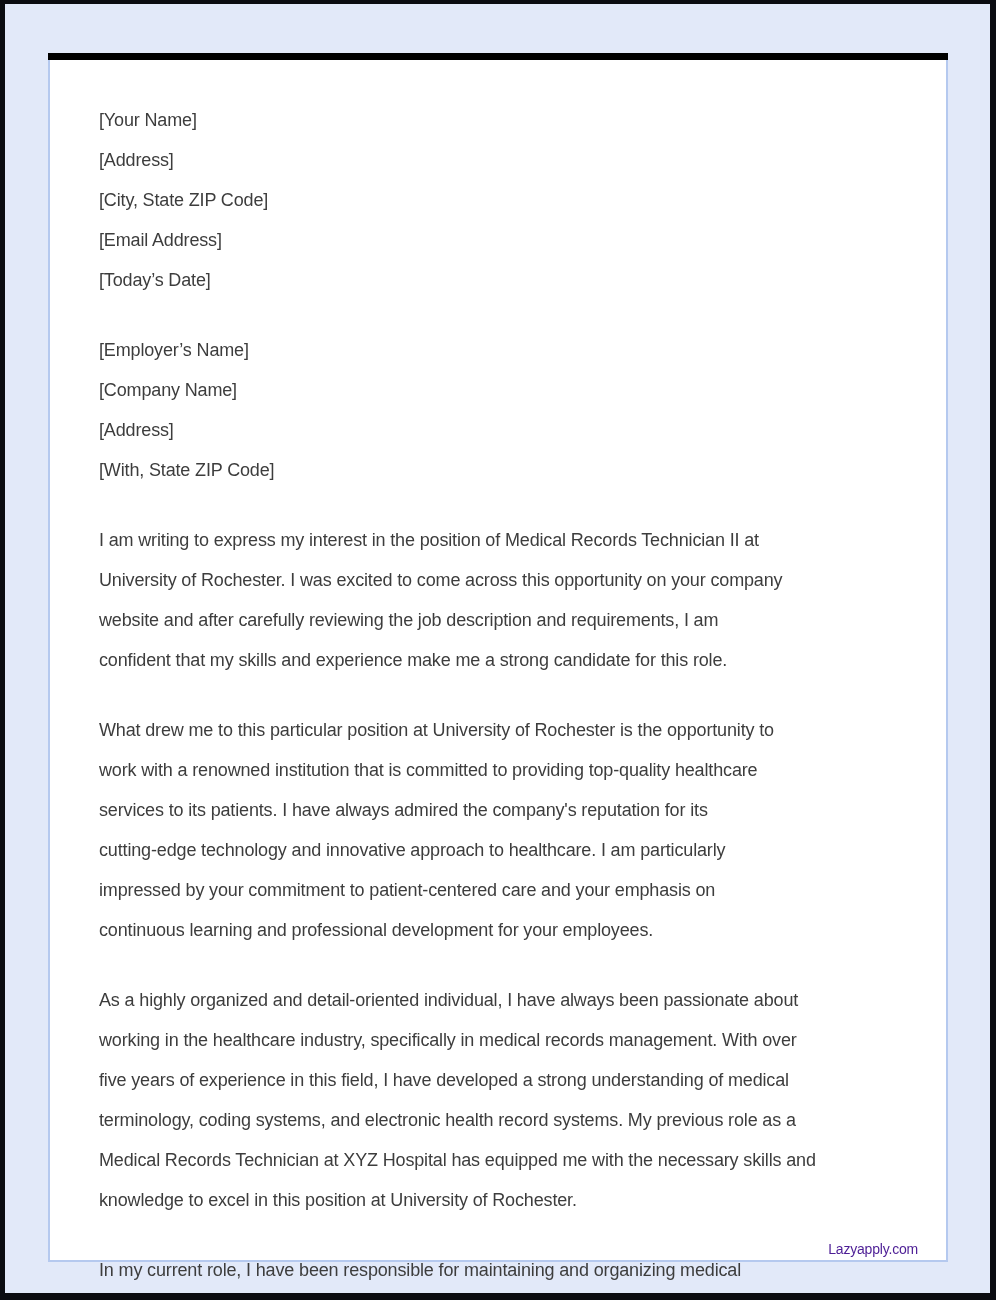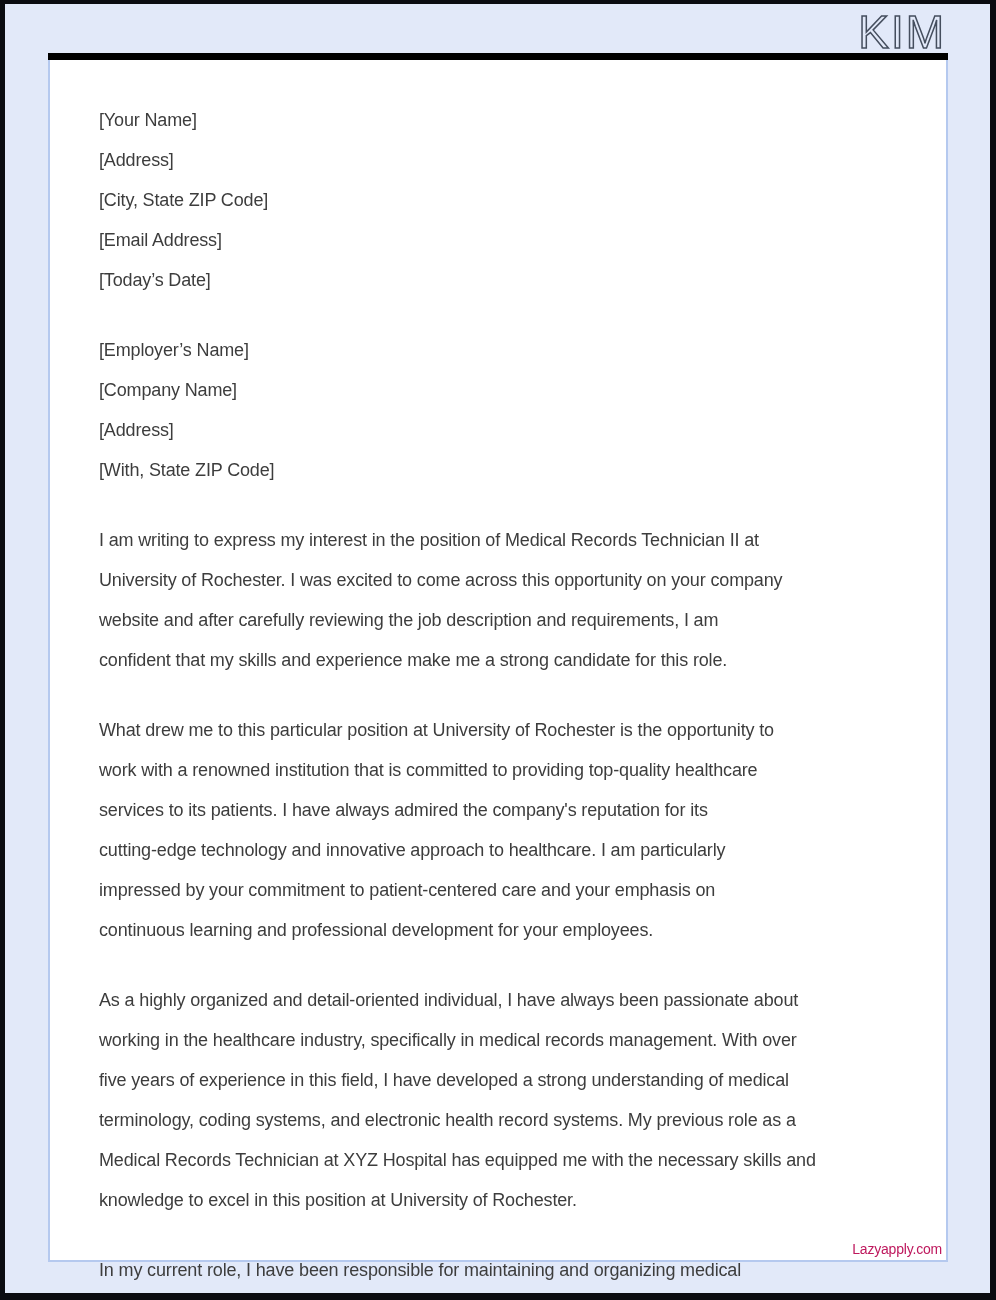--- a/index.html
+++ b/index.html
@@ -47,24 +47,24 @@
     width: 900px;
     height: 1202px;
     box-sizing: border-box;
     background: #ffffff;
     border-left: 2px solid #b5c9ef;
     border-right: 2px solid #b5c9ef;
     border-bottom: 2px solid #b5c9ef;
   }
   .watermark {
     position: absolute;
-    right: 4px;
+    right: 28px;
     bottom: 3px;
     font-size: 14px;
-    color: #be185d;
+    color: #4c1d95;
     letter-spacing: -0.2px;
   }
   .letter {
     position: absolute;
     left: 94px;
     top: 96px;
     width: 806px;
     font-size: 18px;
     line-height: 40px;
     color: #3d3d3d;
@@ -77,25 +77,20 @@
   .block:last-child {
     margin-bottom: 0;
   }
 </style>
 </head>
 <body>
 
 <div class="frame">
   <div class="inner">
 
-    <div class="logo-wrap">
-      <svg width="120" height="48" viewBox="0 0 120 48">
-        <text x="118" y="40" text-anchor="end" font-family="Liberation Sans, sans-serif" font-size="46" letter-spacing="2" fill="none" stroke="#454e5e" stroke-width="1.5">KIM</text>
-      </svg>
-    </div>
 
     <div class="page-top-rule"></div>
 
     <div class="page">
       <div class="watermark">Lazyapply.com</div>
     </div>
 
     <div class="letter">
       <p class="block">[Your Name]
 [Address]

